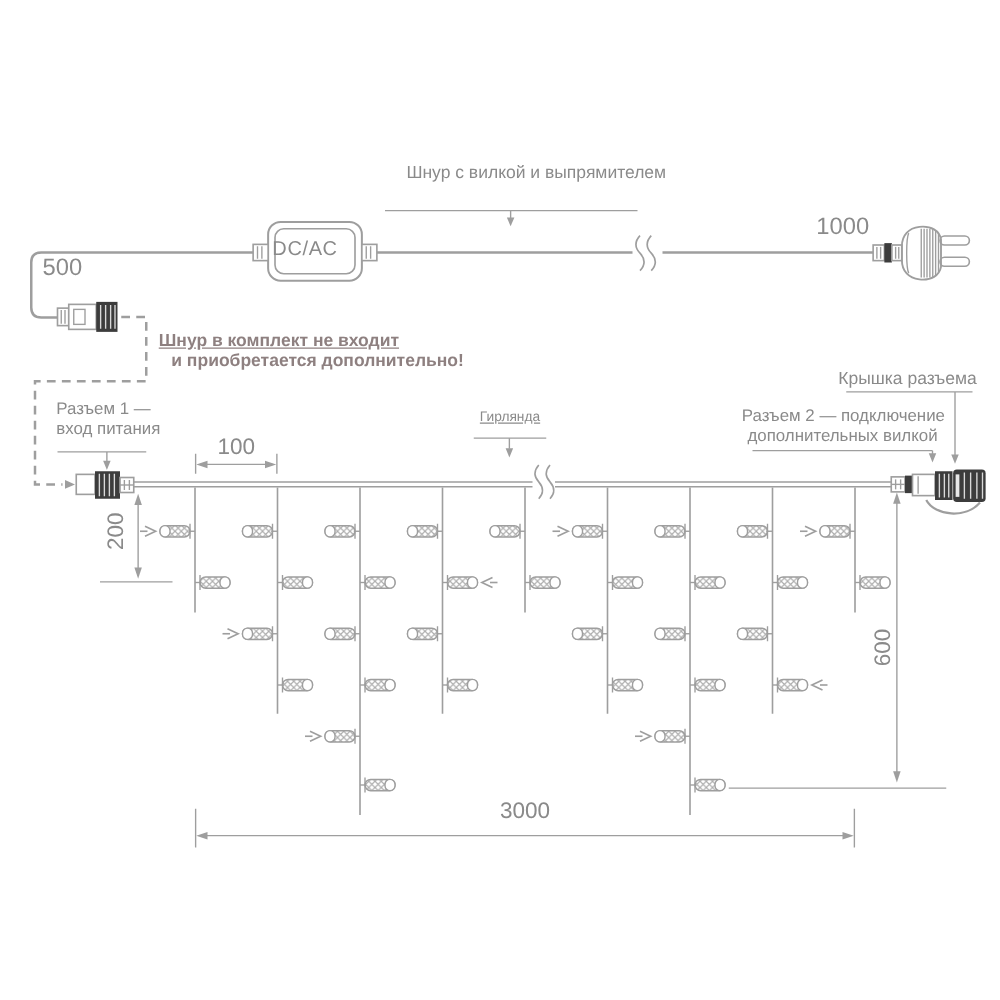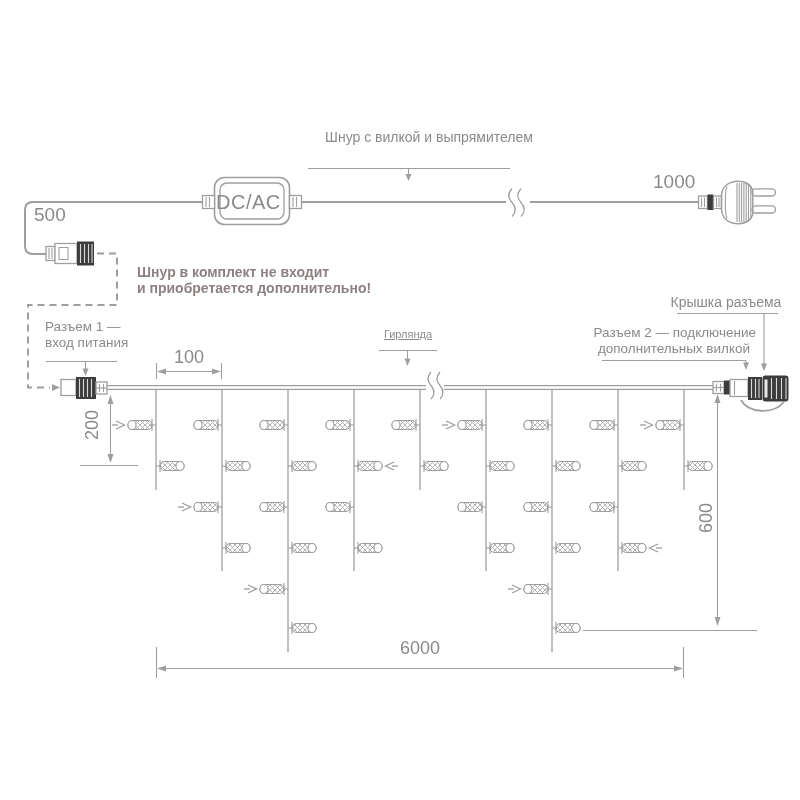--- a/index.html
+++ b/index.html
@@ -482,31 +482,31 @@
     <line class="thin" x1="683.5" y1="647" x2="683.5" y2="678"></line>
     <line class="thin" x1="160" y1="668.5" x2="680" y2="668.5"></line>
     <polygon class="ah" points="157,668.5 166,665.5 166,671.5"></polygon>
     <polygon class="ah" points="683,668.5 674,665.5 674,671.5"></polygon>
   </g>
 </svg>
 
 <div class="lbl" style="left:34px;top:172px;font-size:19px;margin-top:32px;">500</div>
 <div class="lbl" style="left:653px;top:171px;font-size:19px;">1000</div>
 <div class="lbl c" style="left:298px;top:129px;width:222px;font-size:14px;margin-left:20px;">Шнур с вилкой и выпрямителем</div>
-<div class="lbl c" style="left:216px;top:191px;width:56px;font-size:20px;letter-spacing:0.5px;">DC/AC</div>
-
-<div class="lbl warn" style="left:137px;top:264px;">Шнур в комплект не входит</div>
+<div class="lbl c" style="left:216px;top:191px;width:56px;font-size:16px;letter-spacing:0.5px;">DC/AC</div>
+
+<div class="lbl warn" style="left:127px;top:264px;text-decoration:underline;">Шнур в комплект не входит</div>
 <div class="lbl warn" style="left:137px;top:280px;">и приобретается дополнительно!</div>
 
 <div class="lbl" style="left:45px;top:319px;font-size:13.5px;">Разъем 1 —</div>
 <div class="lbl" style="left:45px;top:335px;font-size:13.5px;">вход питания</div>
 
 <div class="lbl c" style="left:348px;top:328px;width:120px;font-size:11px;text-decoration:underline;">Гирлянда</div>
 <div class="lbl c" style="left:648px;top:294px;width:156px;font-size:14px;">Крышка разъема</div>
 <div class="lbl c" style="left:592px;top:325px;width:164px;font-size:13.5px;text-align:right;">Разъем 2 — подключение</div>
 <div class="lbl c" style="left:592px;top:341px;width:164px;font-size:13.5px;">дополнительных вилкой</div>
 
 <div class="lbl c big" style="left:163px;top:347px;width:52px;">100</div>
 <div class="lbl c big rot" style="left:70px;top:415px;width:44px;height:20px;">200</div>
 <div class="lbl c big rot" style="left:684px;top:508px;width:44px;height:20px;">600</div>
-<div class="lbl c big" style="left:378px;top:638px;width:84px;">6000</div>
+<div class="lbl c big" style="left:378px;top:638px;width:84px;">3000</div>
 
 </div>
 
 </body></html>

